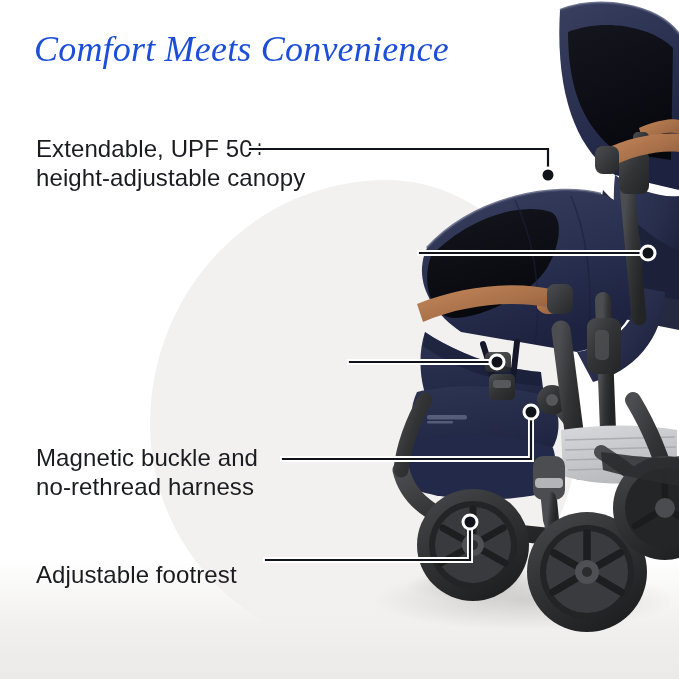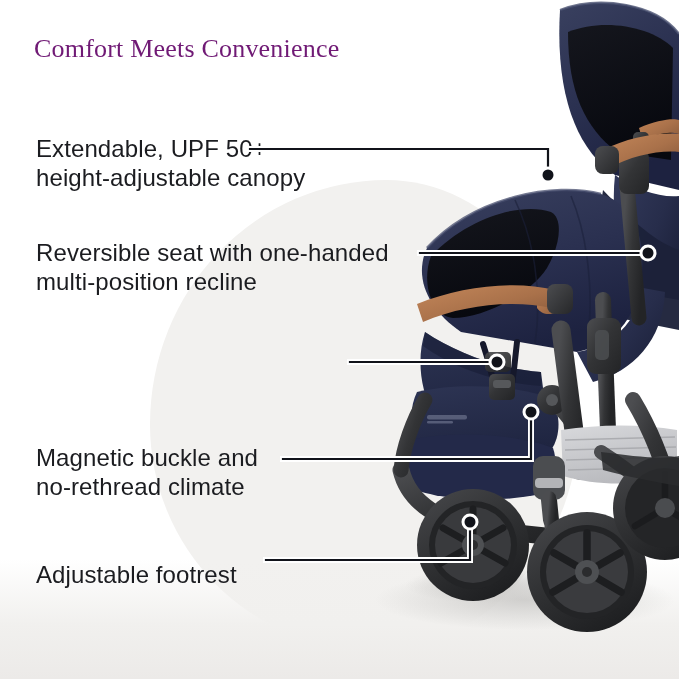--- a/index.html
+++ b/index.html
@@ -32,27 +32,28 @@
     left:0;bottom:0;width:679px;height:120px;
     background:linear-gradient(to bottom,rgba(243,242,240,0) 0%,#f1f0ee 55%,#eceae8 100%);
     z-index:0;
   }
 
   
   .headline{
     position:absolute;
     left:34px;top:24px;
     font-family:"Liberation Serif", serif;
-    font-size:26px;
+    font-size:36px;
     line-height:50px;
     font-weight:400;
-    color:#701a75;
+    color:#1d4ed8;
     letter-spacing:.2px;
     white-space:nowrap;
     z-index:6;
+    font-style:italic;
   }
 
   
   .product{
     position:absolute;
     left:365px;top:0px;
     width:314px;height:679px;
     z-index:2;
   }
 
@@ -284,24 +285,22 @@
 
     <path d="M52 304 C 96 286 150 280 190 290 L186 308 C 150 300 100 304 58 322 Z" fill="url(#gTan2)"></path>
     <rect x="182" y="284" width="26" height="30" rx="8" fill="url(#gFrame2)"></rect>
 
     <path d="M238 150 C 262 138 292 132 314 134 L314 152 C 294 150 266 156 244 168 Z" fill="url(#gTan2)"></path>
     <rect x="230" y="146" width="24" height="28" rx="8" fill="url(#gFrame2)"></rect>
   </svg>
 
   <div class="callout c1">Extendable, UPF 50+
 height-adjustable canopy</div>
-  <div class="callout c2">Reversible seat with one-handed
-multi-position recline</div>
   <div class="callout c4">Magnetic buckle and
-no-rethread climate</div>
+no-rethread harness</div>
   <div class="callout c5">Adjustable footrest</div>
 
   <svg class="leaders" viewBox="0 0 679 679">
 
     <g>
       <path d="M250 149 L548 149 L548 170" fill="none" stroke="#ffffff" stroke-width="6" stroke-linecap="square"></path>
       <path d="M250 149 L548 149 L548 170" fill="none" stroke="#11131a" stroke-width="2.2" stroke-linecap="square"></path>
       <circle cx="548" cy="175" r="8.5" fill="#ffffff"></circle>
       <circle cx="548" cy="175" r="5.5" fill="#11131a"></circle>
     </g>

